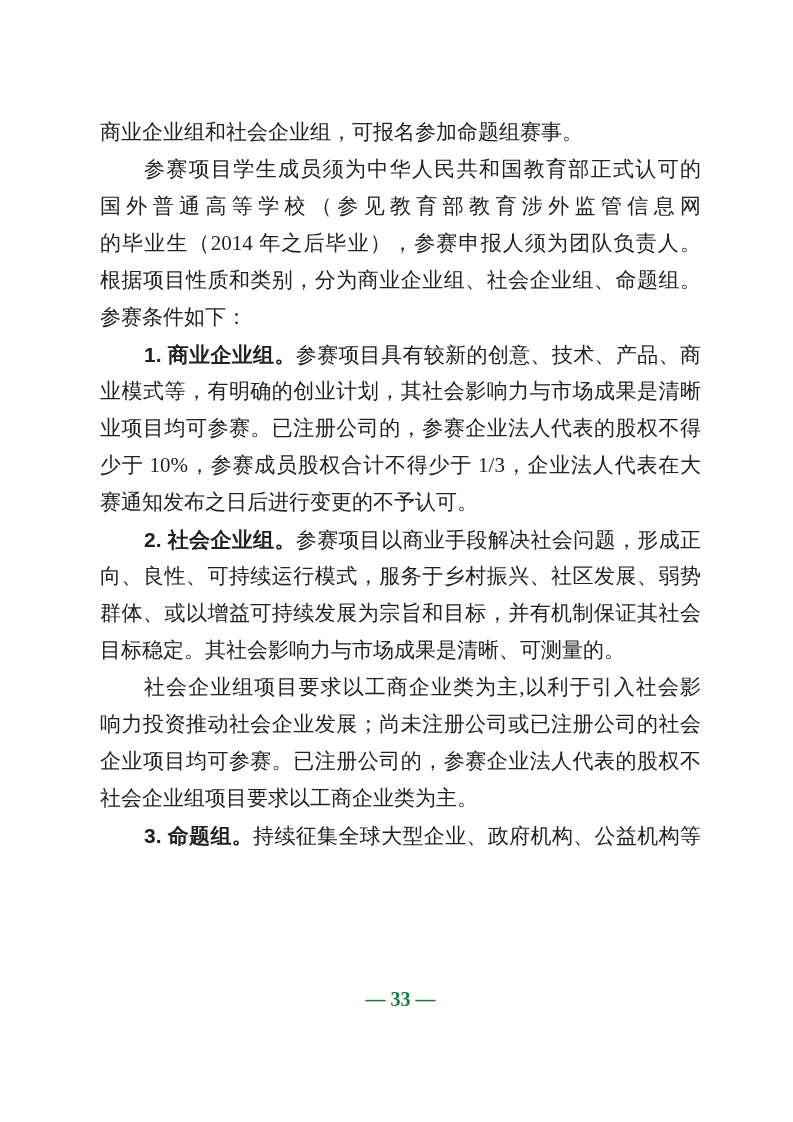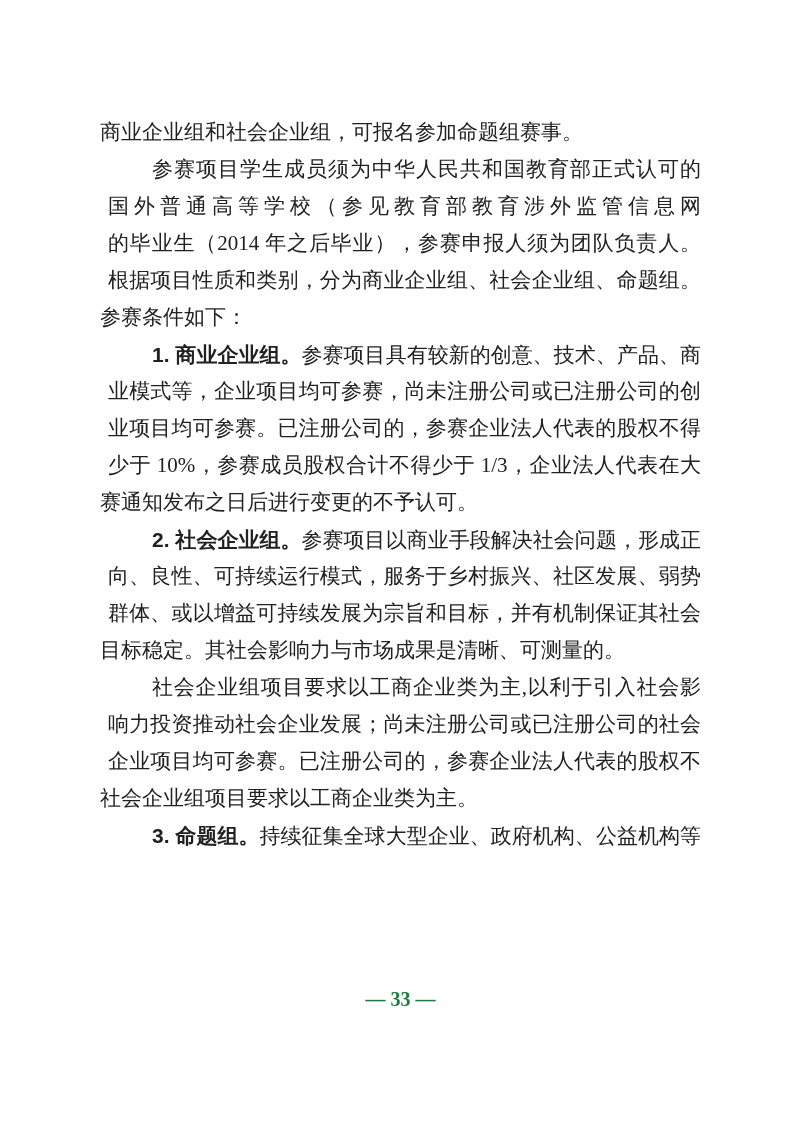--- a/index.html
+++ b/index.html
@@ -28,21 +28,20 @@
     line-height: 37px;
     font-size: 21px;
     white-space: nowrap;
     text-align: left;
     color: #212121;
   }
   .line.justify {
     white-space: normal;
     text-align: justify;
     text-align-last: justify;
-    margin-left: 8px;
   }
   .line.indent {
     text-indent: 44px;
   }
   .line.heading {
     height: 46px;
     line-height: 46px;
     font-size: 23px;
   }
   .line.heading .seg {
@@ -73,21 +72,21 @@
 
 <div class="page">
   <div class="content">
       <div class="line body"><span class="seg">商业企业组和社会企业组，可报名参加命题组赛事。</span></div>
       <div class="line body indent justify"><span class="seg">参赛项目学生成员须为中华人民共和国教育部正式认可的</span></div>
       <div class="line body justify"><span class="seg">国外普通高等学校（参见教育部教育涉外监管信息网</span></div>
       <div class="line body justify"><span class="seg">的毕业生（2014 年之后毕业），参赛申报人须为团队负责人。</span></div>
       <div class="line body justify"><span class="seg">根据项目性质和类别，分为商业企业组、社会企业组、命题组。</span></div>
       <div class="line body"><span class="seg">参赛条件如下：</span></div>
       <div class="line body indent justify"><span class="seg bold">1. 商业企业组。</span><span class="seg">参赛项目具有较新的创意、技术、产品、商</span></div>
-      <div class="line body justify"><span class="seg">业模式等，企业项目均可参赛，尚未注册公司或已注册公司的创</span></div>
+      <div class="line body justify"><span class="seg">业模式等，有明确的创业计划，其社会影响力与市场成果是清晰</span></div>
       <div class="line body justify"><span class="seg">业项目均可参赛。已注册公司的，参赛企业法人代表的股权不得</span></div>
       <div class="line body justify"><span class="seg">少于 10%，参赛成员股权合计不得少于 1/3，企业法人代表在大</span></div>
       <div class="line body"><span class="seg">赛通知发布之日后进行变更的不予认可。</span></div>
       <div class="line body indent justify"><span class="seg bold">2. 社会企业组。</span><span class="seg">参赛项目以商业手段解决社会问题，形成正</span></div>
       <div class="line body justify"><span class="seg">向、良性、可持续运行模式，服务于乡村振兴、社区发展、弱势</span></div>
       <div class="line body justify"><span class="seg">群体、或以增益可持续发展为宗旨和目标，并有机制保证其社会</span></div>
       <div class="line body"><span class="seg">目标稳定。其社会影响力与市场成果是清晰、可测量的。</span></div>
       <div class="line body indent justify"><span class="seg">社会企业组项目要求以工商企业类为主,以利于引入社会影</span></div>
       <div class="line body justify"><span class="seg">响力投资推动社会企业发展；尚未注册公司或已注册公司的社会</span></div>
       <div class="line body justify"><span class="seg">企业项目均可参赛。已注册公司的，参赛企业法人代表的股权不</span></div>

